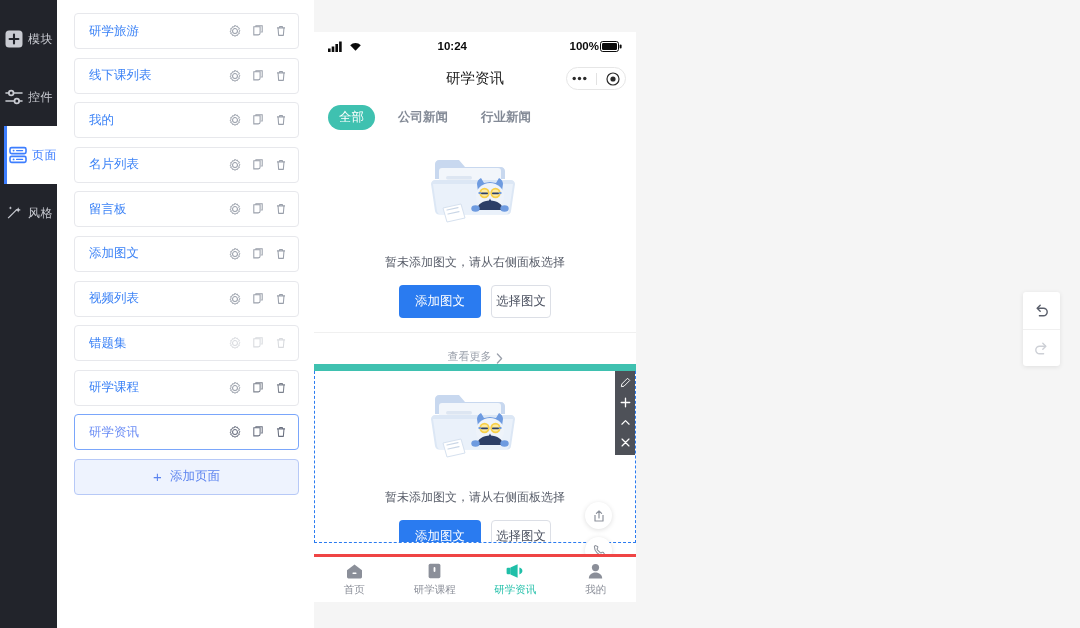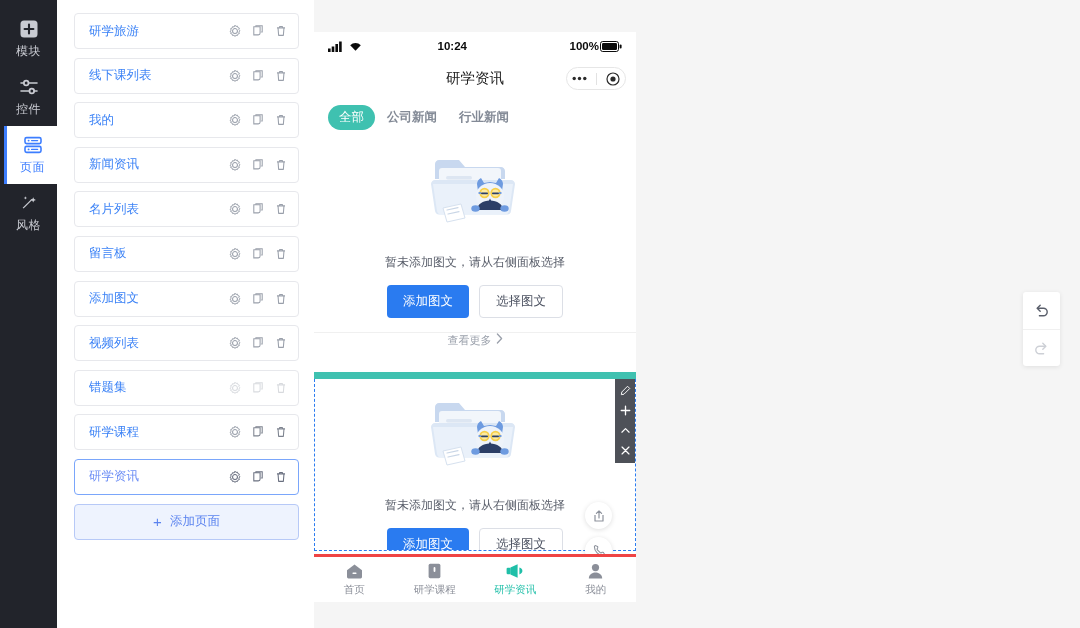--- a/index.html
+++ b/index.html
@@ -11,21 +11,21 @@
   #app { position: relative; width: 1080px; height: 628px; background: #f5f5f5; }
 
   
   .rail {
     position: absolute; left: 0; top: 0; width: 57px; height: 628px;
     background: #22242b; display: flex; flex-direction: column; align-items: center;
     padding-top: 10px;
   }
   .rail-item {
     position: relative; width: 57px; height: 58px;
-    display: flex; flex-direction: column; align-items: center; justify-content: center;
+    display: flex; flex-direction: row; align-items: center; justify-content: center;
     gap: 4px; cursor: pointer;
   }
   .rail-item .rail-label { font-size: 12px; color: #c9cbd2; letter-spacing: .5px; }
   .rail-item .rail-ico { width: 20px; height: 20px; display: block; }
   .rail-item.active { background: #ffffff; margin-left: 8px; }
   .rail-item.active .rail-label { color: #3d7eff; }
   .rail-item.active::before {
     content: ""; position: absolute; left: 0; top: 0; bottom: 0; width: 3px; background: #3d7eff;
   }
 
@@ -69,41 +69,41 @@
     height: 36px; position: relative; display: flex; align-items: center; justify-content: center;
   }
   .navbar .nav-title { font-size: 14.5px; color: #222; }
   .capsule {
     position: absolute; right: 10px; top: 7px; width: 60px; height: 23px;
     border: 1px solid #e6e6e6; border-radius: 12px; display: flex; align-items: center;
     justify-content: space-around; background: #fff; cursor: pointer;
   }
   .capsule .divider { width: 1px; height: 12px; background: #e2e2e2; }
 
-  .tabrow { display: flex; align-items: flex-start; gap: 2px; padding: 9px 10px 10px 14px; }
+  .tabrow { display: flex; align-items: flex-start; gap: 13px; padding: 9px 10px 10px 14px; }
   .tab-pill {
     background: #3fc1b0; color: #fff; font-size: 12.5px; border-radius: 13px;
     padding: 4px 11px; cursor: pointer;
   }
   .tab-plain { color: #838a96; font-size: 12.5px; padding: 4px 10px; cursor: pointer; font-weight: bold; }
 
   .empty-block { padding: 6px 0 14px; text-align: center; }
   .empty-tip { font-size: 12px; color: #5b606c; margin-top: 20px; }
   .empty-btns { display: flex; justify-content: center; gap: 10px; margin-top: 14px; }
   .btn-primary {
     background: #2a7bf0; color: #fff; font-size: 12.5px; border-radius: 4px;
     padding: 7px 16px; cursor: pointer; border: none;
   }
   .btn-ghost {
     background: #fff; color: #4b5160; font-size: 12.5px; border-radius: 4px;
-    padding: 7px 16px; cursor: pointer; border: 1px solid #dcdfe6;
+    padding: 7px 4px; cursor: pointer; border: 1px solid #dcdfe6;
   }
   .seemore {
-    border-top: 1px solid #f0f0f0; height: 40px; display: flex;
-    align-items: flex-start; justify-content: center; gap: 4px;
+    border-top: 1px solid #f0f0f0; height: 32px; display: flex;
+    align-items: flex-end; justify-content: center; gap: 4px;
     font-size: 11px; color: #9aa0ab; cursor: pointer;
   }
 
   .tealbar { height: 7px; background: #3fc1b0; }
   .selected-block {
     position: relative; border: 1px dashed #2a7bf0; border-top: none;
     height: 172px; background: #fff; overflow: hidden;
   }
 
   .blocktoolbar {
@@ -231,36 +231,20 @@
         <svg class="act" viewBox="0 0 16 16">
             <path d="M3.2 3.2h7.2v7.2a2 2 0 0 1-2 2H3.2z" fill="none" stroke="#9aa0ab" stroke-width="1.2"></path>
             <path d="M5.6 3.2V2h7.2v7.2h-1.2" fill="none" stroke="#9aa0ab" stroke-width="1.2"></path>
           </svg>
         <svg class="act" viewBox="0 0 16 16">
             <path d="M3.4 4.4h9.2M6.4 4.4V2.9h3.2v1.5M4.6 4.4l.7 8.6h5.4l.7-8.6" fill="none" stroke="#9aa0ab" stroke-width="1.2" stroke-linejoin="round"></path>
           </svg>
       </span>
     </div>
 
-    <div class="page-row">
-      <span class="pr-name">新闻资讯</span>
-      <span class="pr-actions">
-        <svg class="act" viewBox="0 0 16 16">
-            <path d="M8 5.2A2.8 2.8 0 1 0 8 10.8 2.8 2.8 0 0 0 8 5.2z" fill="none" stroke="#9aa0ab" stroke-width="1.2"></path>
-            <path d="M8 1.3l1 1.5 1.8-.4.5 1.7 1.7.6-.6 1.7 1.2 1.4-1.2 1.4.6 1.7-1.7.6-.5 1.7-1.8-.4-1 1.5-1-1.5-1.8.4-.5-1.7-1.7-.6.6-1.7L2.4 8.4l1.2-1.4-.6-1.7 1.7-.6.5-1.7 1.8.4z" fill="none" stroke="#9aa0ab" stroke-width="1.1"></path>
-          </svg>
-        <svg class="act" viewBox="0 0 16 16">
-            <path d="M3.2 3.2h7.2v7.2a2 2 0 0 1-2 2H3.2z" fill="none" stroke="#9aa0ab" stroke-width="1.2"></path>
-            <path d="M5.6 3.2V2h7.2v7.2h-1.2" fill="none" stroke="#9aa0ab" stroke-width="1.2"></path>
-          </svg>
-        <svg class="act" viewBox="0 0 16 16">
-            <path d="M3.4 4.4h9.2M6.4 4.4V2.9h3.2v1.5M4.6 4.4l.7 8.6h5.4l.7-8.6" fill="none" stroke="#9aa0ab" stroke-width="1.2" stroke-linejoin="round"></path>
-          </svg>
-      </span>
-    </div>
 
     <div class="page-row">
       <span class="pr-name">名片列表</span>
       <span class="pr-actions">
         <svg class="act" viewBox="0 0 16 16">
             <path d="M8 5.2A2.8 2.8 0 1 0 8 10.8 2.8 2.8 0 0 0 8 5.2z" fill="none" stroke="#9aa0ab" stroke-width="1.2"></path>
             <path d="M8 1.3l1 1.5 1.8-.4.5 1.7 1.7.6-.6 1.7 1.2 1.4-1.2 1.4.6 1.7-1.7.6-.5 1.7-1.8-.4-1 1.5-1-1.5-1.8.4-.5-1.7-1.7-.6.6-1.7L2.4 8.4l1.2-1.4-.6-1.7 1.7-.6.5-1.7 1.8.4z" fill="none" stroke="#9aa0ab" stroke-width="1.1"></path>
           </svg>
         <svg class="act" viewBox="0 0 16 16">
             <path d="M3.2 3.2h7.2v7.2a2 2 0 0 1-2 2H3.2z" fill="none" stroke="#9aa0ab" stroke-width="1.2"></path>

